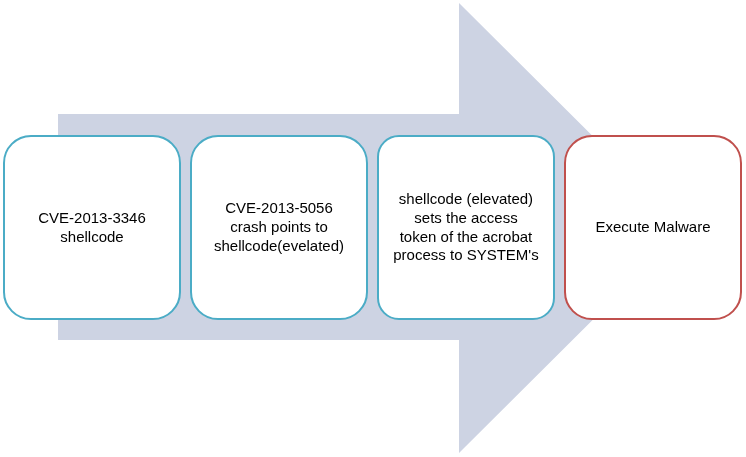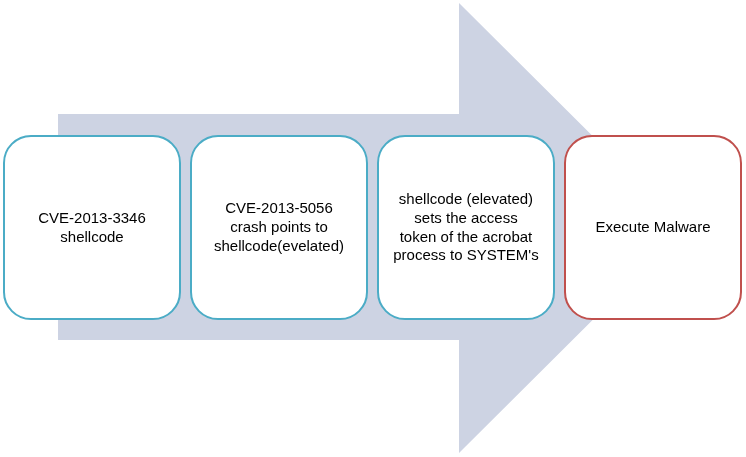--- a/index.html
+++ b/index.html
@@ -49,21 +49,21 @@
   <div class="boxes" id="boxes">
       <div class="box" style="border-color: rgb(75, 172, 198); text-align: center;">
         <div class="box-label">CVE-2013-3346
 shellcode</div>
       </div>
       <div class="box" style="border-color: rgb(75, 172, 198);">
         <div class="box-label">CVE-2013-5056
 crash points to
 shellcode(evelated)</div>
       </div>
-      <div class="box" style="border-color: rgb(75, 172, 198);">
+      <div class="box" style="border-color: rgb(75, 172, 198); border-radius: 22px;">
         <div class="box-label">shellcode (elevated)
 sets the access
 token of the acrobat
 process to SYSTEM's</div>
       </div>
       <div class="box" style="border-color: rgb(192, 80, 77);">
         <div class="box-label">Execute Malware</div>
       </div>
     </div>
 </div>

